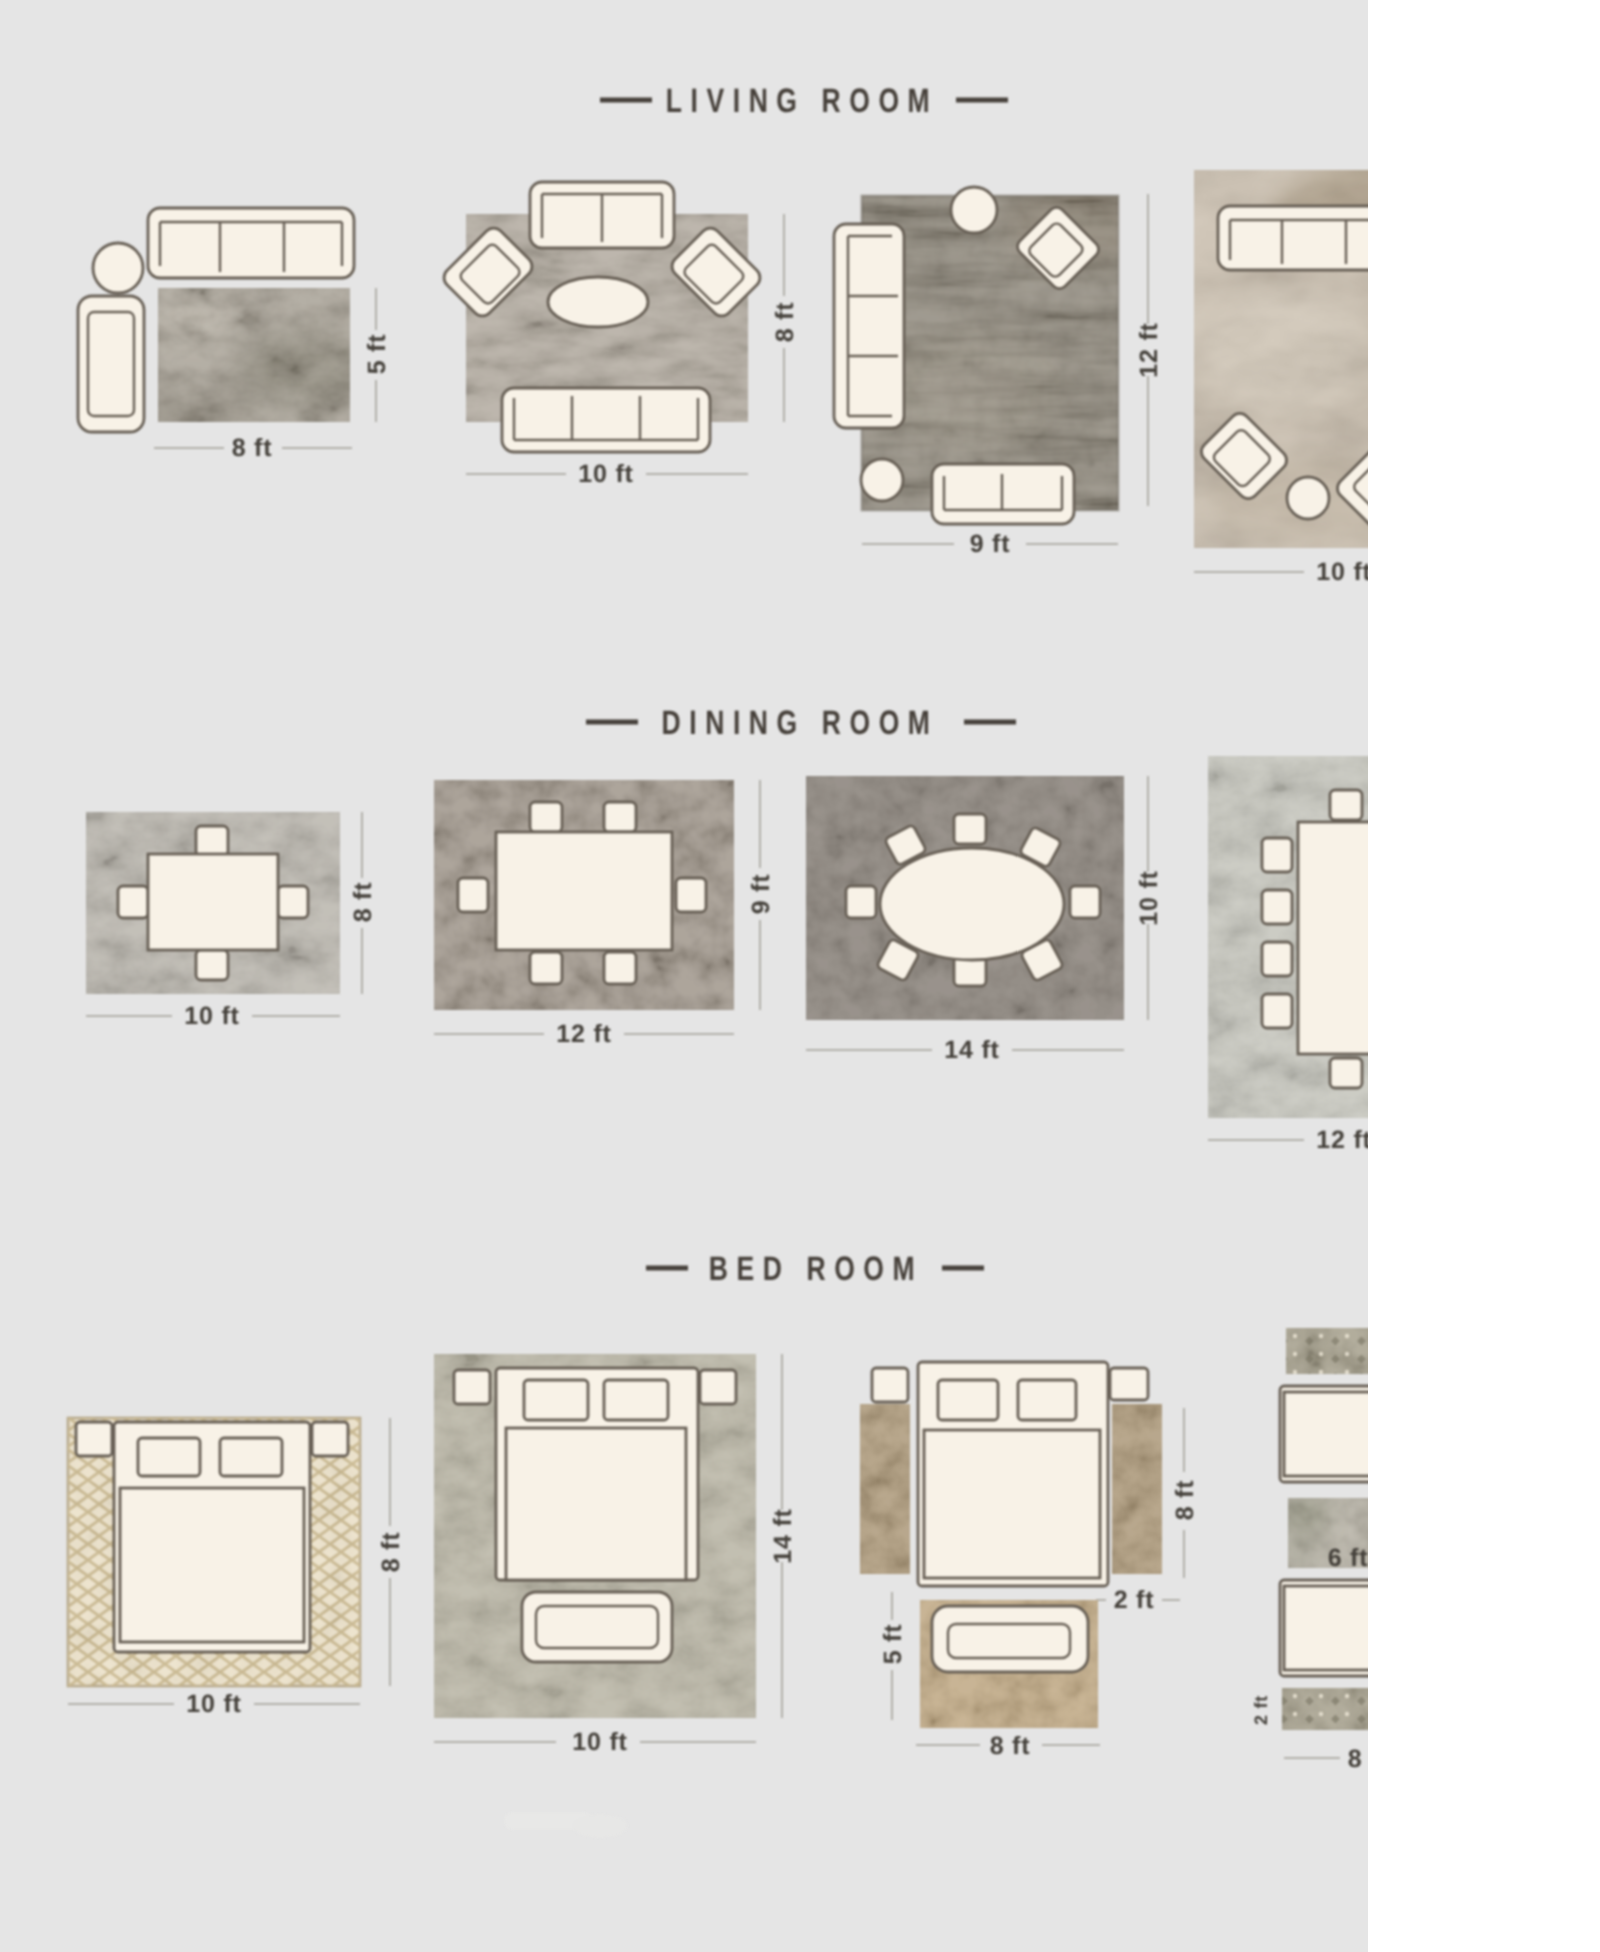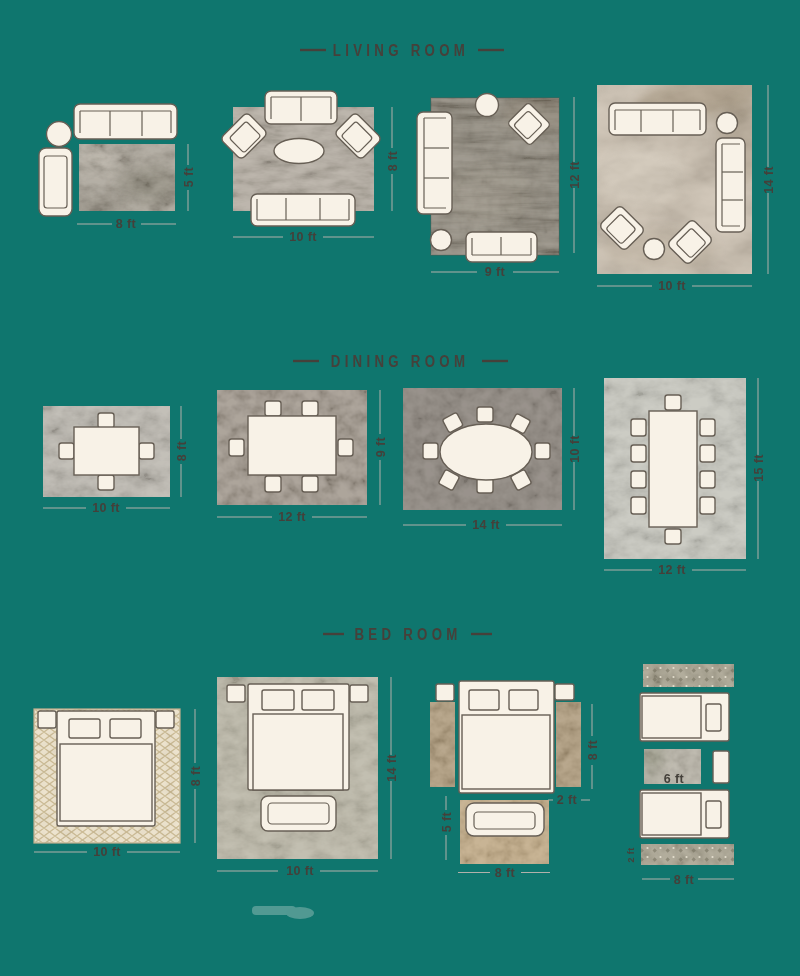--- a/index.html
+++ b/index.html
@@ -1,16 +1,16 @@
 <!DOCTYPE html>
 <html><head>
 <meta charset="utf-8">
 <style>
 html,body{margin:0;padding:0;background:#ffffff;}
-#page{width:800px;height:976px;position:relative;overflow:hidden;background:#0f766e;}
+#page{width:684px;height:976px;position:relative;overflow:hidden;background:#e5e5e5;}
 text{font-family:"Liberation Sans",sans-serif;}
 .title{font-weight:bold;font-size:17px;letter-spacing:5.5px;fill:#46403a;}
 .dim{font-weight:bold;font-size:12.5px;letter-spacing:0.4px;fill:#44403a;}
 .dimline{stroke:#b2b0aa;stroke-width:1;}
 .fur{fill:#f8f2e7;stroke:#675f55;stroke-width:1.4;}
 .furl{fill:none;stroke:#675f55;stroke-width:1.2;}
 </style>
 </head>
 <body>
 <div id="page">

